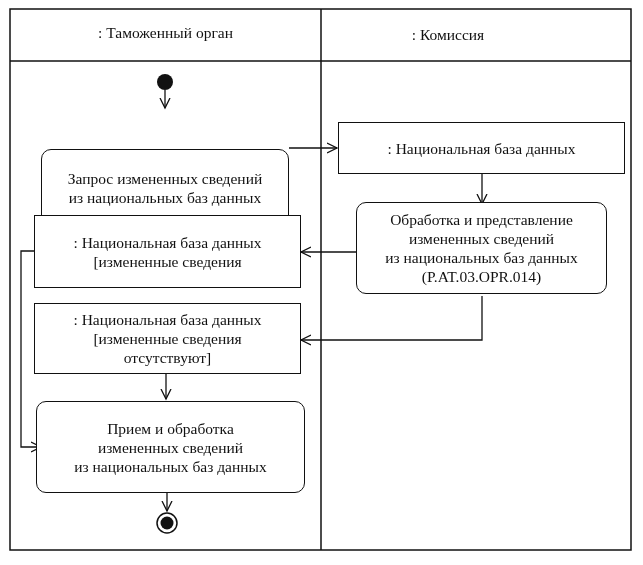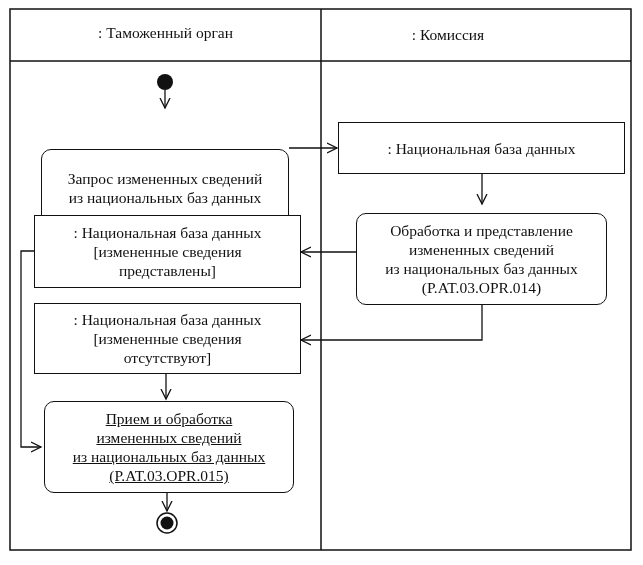--- a/index.html
+++ b/index.html
@@ -64,45 +64,43 @@
     <span class="t">из национальных баз данных</span>
   </div>
 </div>
 
 <div class="box object" style="left:338px;top:122px;width:287px;height:52px;">
   <div>
     <span class="t">: Национальная база данных</span>
   </div>
 </div>
 
-<div class="box action" style="left:356px;top:213px;width:251px;height:92px;">
+<div class="box action" style="left:356px;top:202px;width:251px;height:92px;">
   <div>
     <span class="t">Обработка и представление</span>
     <span class="t">измененных сведений</span>
     <span class="t">из национальных баз данных</span>
     <span class="t">(P.AT.03.OPR.014)</span>
   </div>
 </div>
 
 <div class="box object" style="left:34px;top:215px;width:267px;height:73px;">
   <div>
     <span class="t">: Национальная база данных</span>
     <span class="t">[измененные сведения</span>
-    <span class="t">представлены]</span>
   </div>
 </div>
 
 <div class="box object" style="left:34px;top:303px;width:267px;height:71px;">
   <div>
     <span class="t">: Национальная база данных</span>
     <span class="t">[измененные сведения</span>
     <span class="t">отсутствуют]</span>
   </div>
 </div>
 
-<div class="box action" style="left:44px;top:401px;width:250px;height:92px;text-decoration:underline;">
+<div class="box action" style="left:36px;top:401px;width:269px;height:92px;">
   <div>
     <span class="t">Прием и обработка</span>
     <span class="t">измененных сведений</span>
     <span class="t">из национальных баз данных</span>
-    <span class="t">(P.AT.03.OPR.015)</span>
   </div>
 </div>
 
 </body></html>

